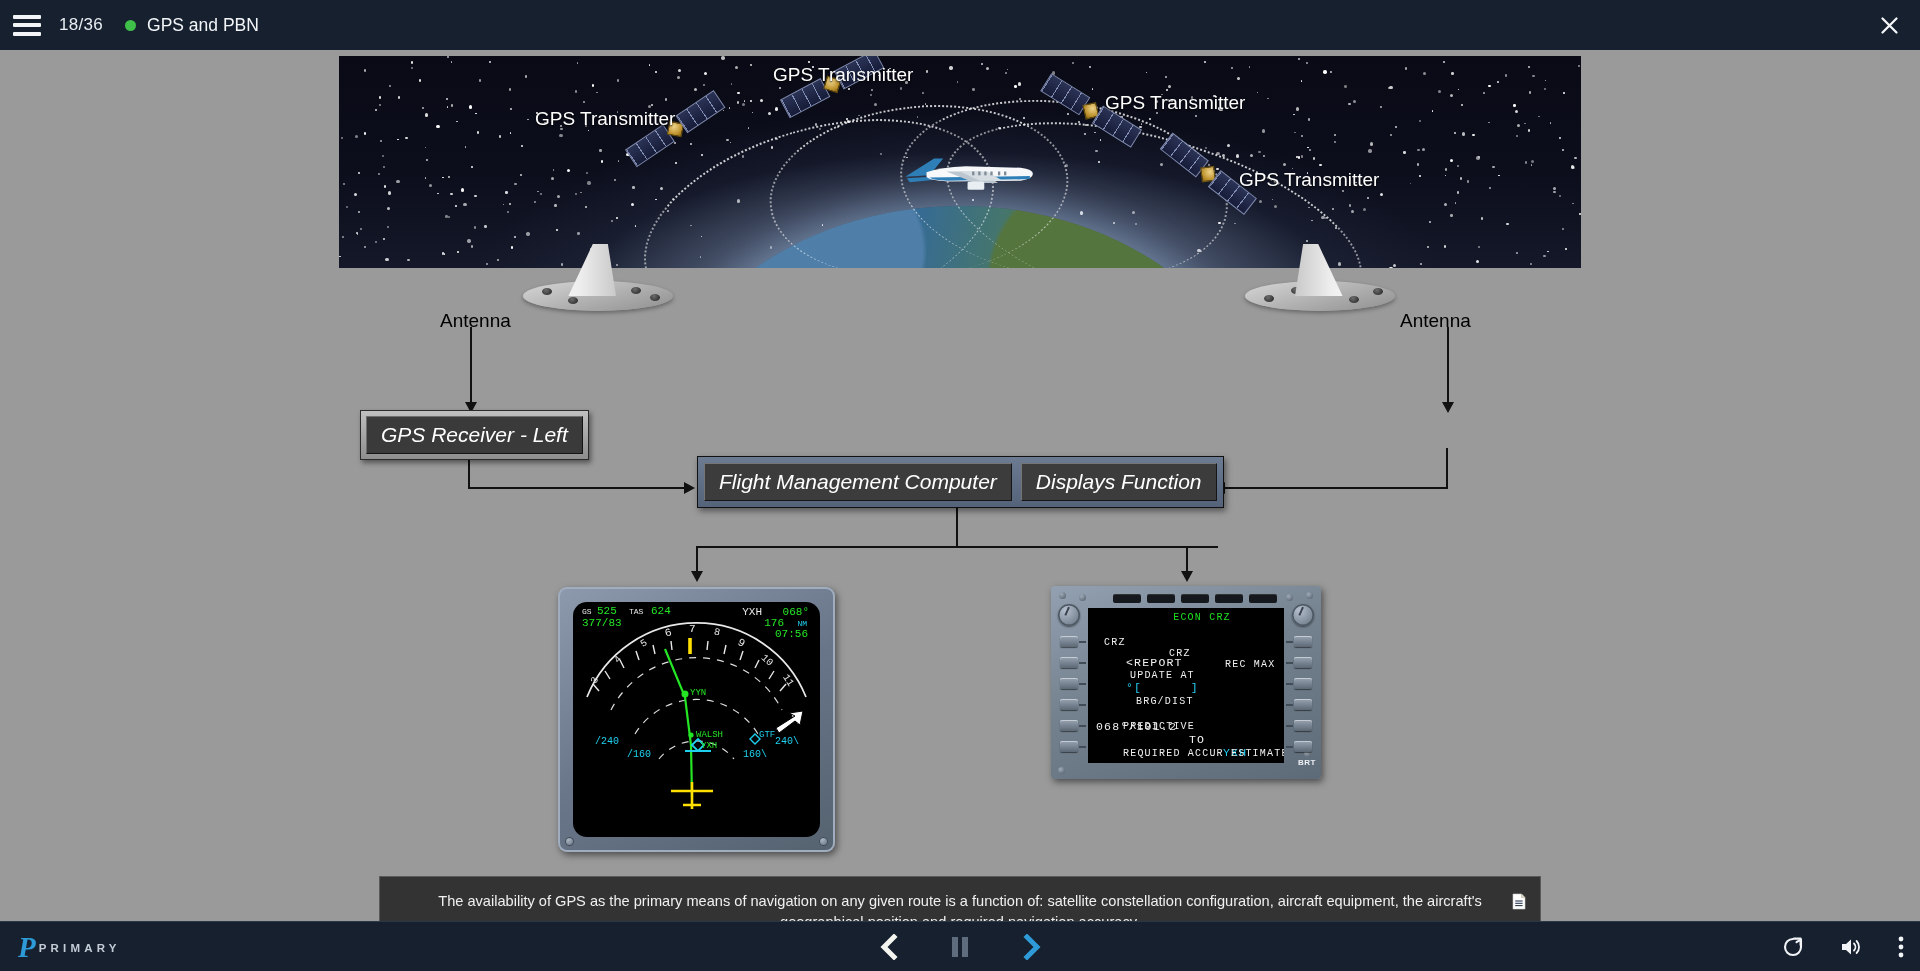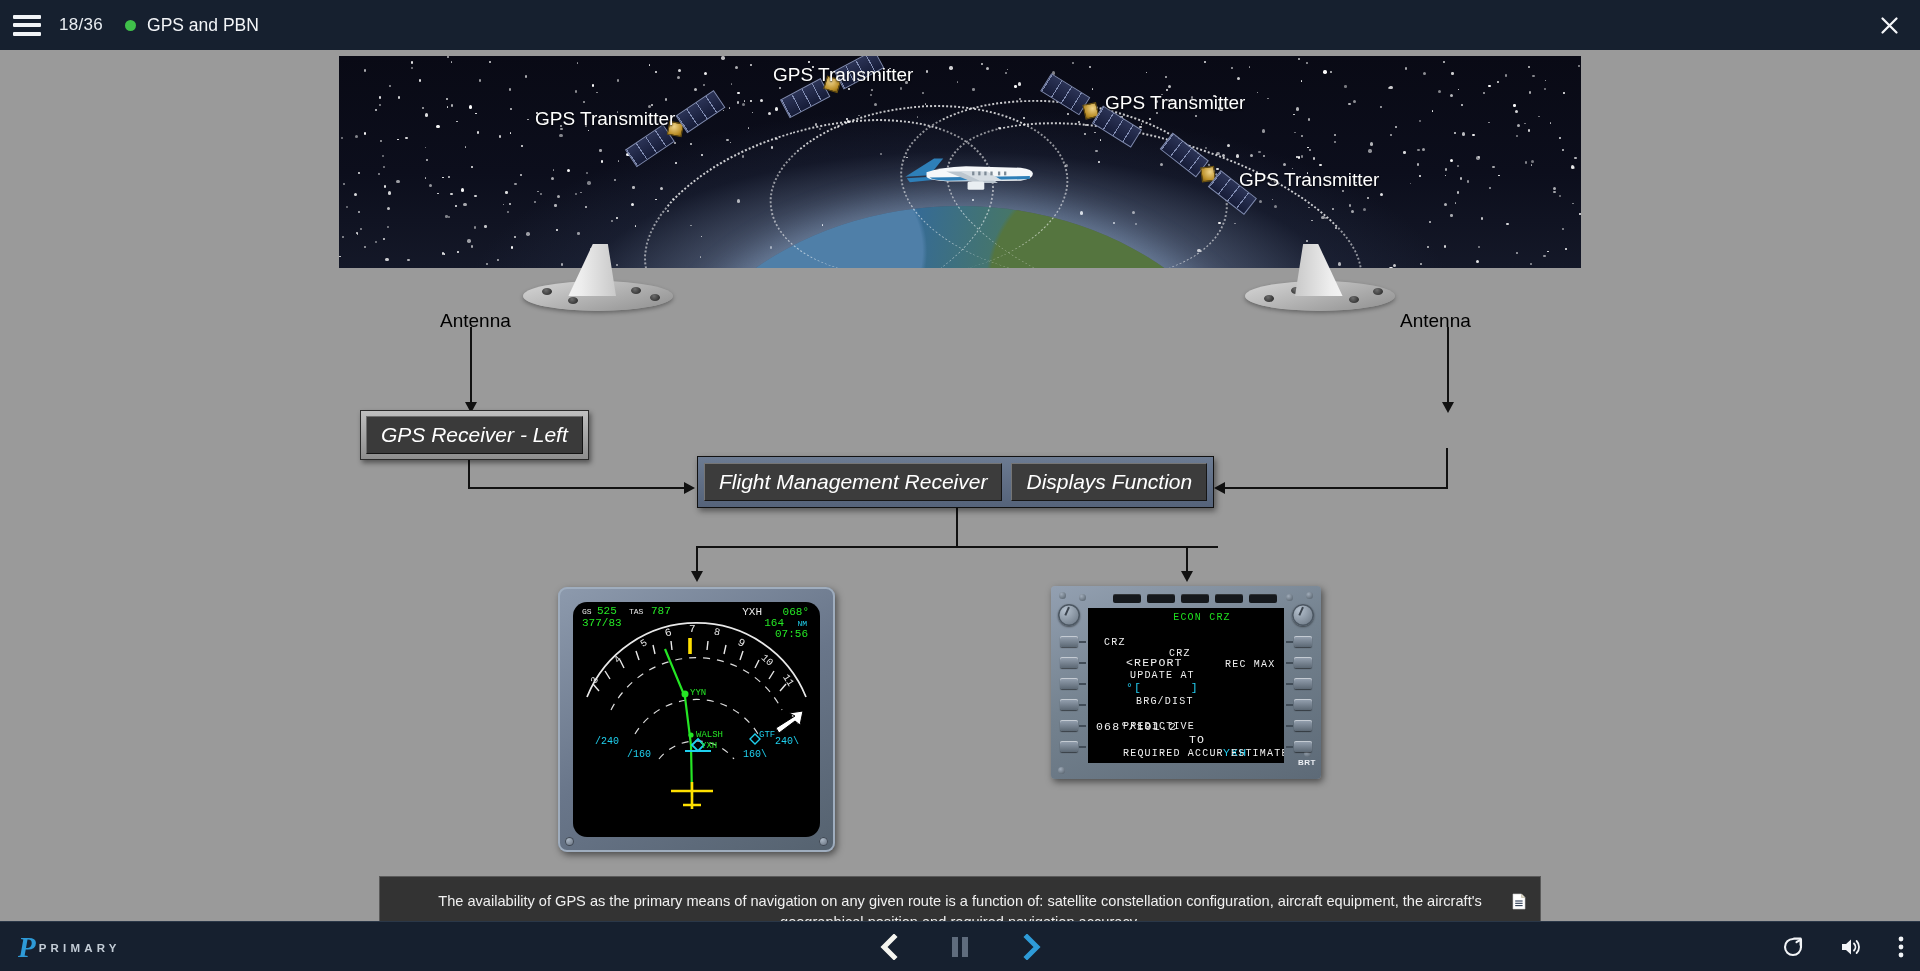--- a/index.html
+++ b/index.html
@@ -772,21 +772,21 @@
   <div class="ln v" style="left:696px;top:496px;height:31px;"></div>
   <div class="arrowhead down" style="left:691px;top:521px;"></div>
   <div class="ln v" style="left:1186px;top:496px;height:31px;"></div>
   <div class="arrowhead down" style="left:1181px;top:521px;"></div>
 
   <div class="rbox" style="left:360px;top:360px;">
     <div class="inner">GPS Receiver - Left</div>
   </div>
 
   <div id="fmc-box">
-    <div class="inner">Flight Management Receiver</div>
+    <div class="inner">Flight Management Computer</div>
     <div class="inner">Displays Function</div>
   </div>
 
   <div id="nd-unit">
     <div class="screw" style="left:7px;bottom:6px;"></div>
     <div class="screw" style="right:7px;bottom:6px;"></div>
     <div id="nd-screen">
 
       <svg viewBox="0 0 247 235" style="position:absolute;inset:0;width:100%;height:100%;">
 
@@ -831,26 +831,26 @@
 
         <path d="M177 137 l5 -5 l5 5 l-5 5 z" stroke="#1fd0ee" stroke-width="1.4" fill="none"></path>
 
         <path d="M204 128 L227 114 M227 114 L219 113 M227 114 L226 122" stroke="#ffffff" stroke-width="3" fill="none" stroke-linejoin="miter"></path>
         <path d="M203 126 L222 114 L216 111 L230 109 L227 123 L222 119 L206 131 Z" fill="#ffffff" stroke="#000" stroke-width="1"></path>
       </svg>
 
       <div class="nd-t nd-w" style="left:9px;top:5px;font-size:8px;">GS</div>
       <div class="nd-t nd-g" style="left:24px;top:3px;font-size:11px;">525</div>
       <div class="nd-t nd-w" style="left:56px;top:5px;font-size:8px;">TAS</div>
-      <div class="nd-t nd-g" style="left:78px;top:3px;font-size:11px;">787</div>
+      <div class="nd-t nd-g" style="left:78px;top:3px;font-size:11px;">624</div>
       <div class="nd-t nd-g" style="left:9px;top:15px;font-size:11px;">377/83</div>
 
       <div class="nd-t nd-w" style="right:58px;top:4px;font-size:11px;">YXH</div>
       <div class="nd-t nd-g" style="right:11px;top:4px;font-size:11px;text-align:right;">068°</div>
-      <div class="nd-t nd-g" style="right:36px;top:15px;font-size:11px;">164</div>
+      <div class="nd-t nd-g" style="right:36px;top:15px;font-size:11px;">176</div>
       <div class="nd-t nd-c" style="right:13px;top:17px;font-size:8px;">NM</div>
       <div class="nd-t nd-g" style="right:12px;top:26px;font-size:11px;">07:56</div>
 
       <div class="nd-t nd-w" style="left:19px;top:73px;font-size:10px;transform:rotate(-62deg);">3</div>
       <div class="nd-t nd-w" style="left:42px;top:52px;font-size:10px;transform:rotate(-47deg);">4</div>
       <div class="nd-t nd-w" style="left:68px;top:36px;font-size:10px;transform:rotate(-32deg);">5</div>
       <div class="nd-t nd-w" style="left:92px;top:25px;font-size:11px;transform:rotate(-17deg);">6</div>
       <div class="nd-t nd-w" style="left:116px;top:21px;font-size:11px;">7</div>
       <div class="nd-t nd-w" style="left:141px;top:25px;font-size:10px;transform:rotate(13deg);">8</div>
       <div class="nd-t nd-w" style="left:165px;top:35px;font-size:11px;transform:rotate(27deg);">9</div>

